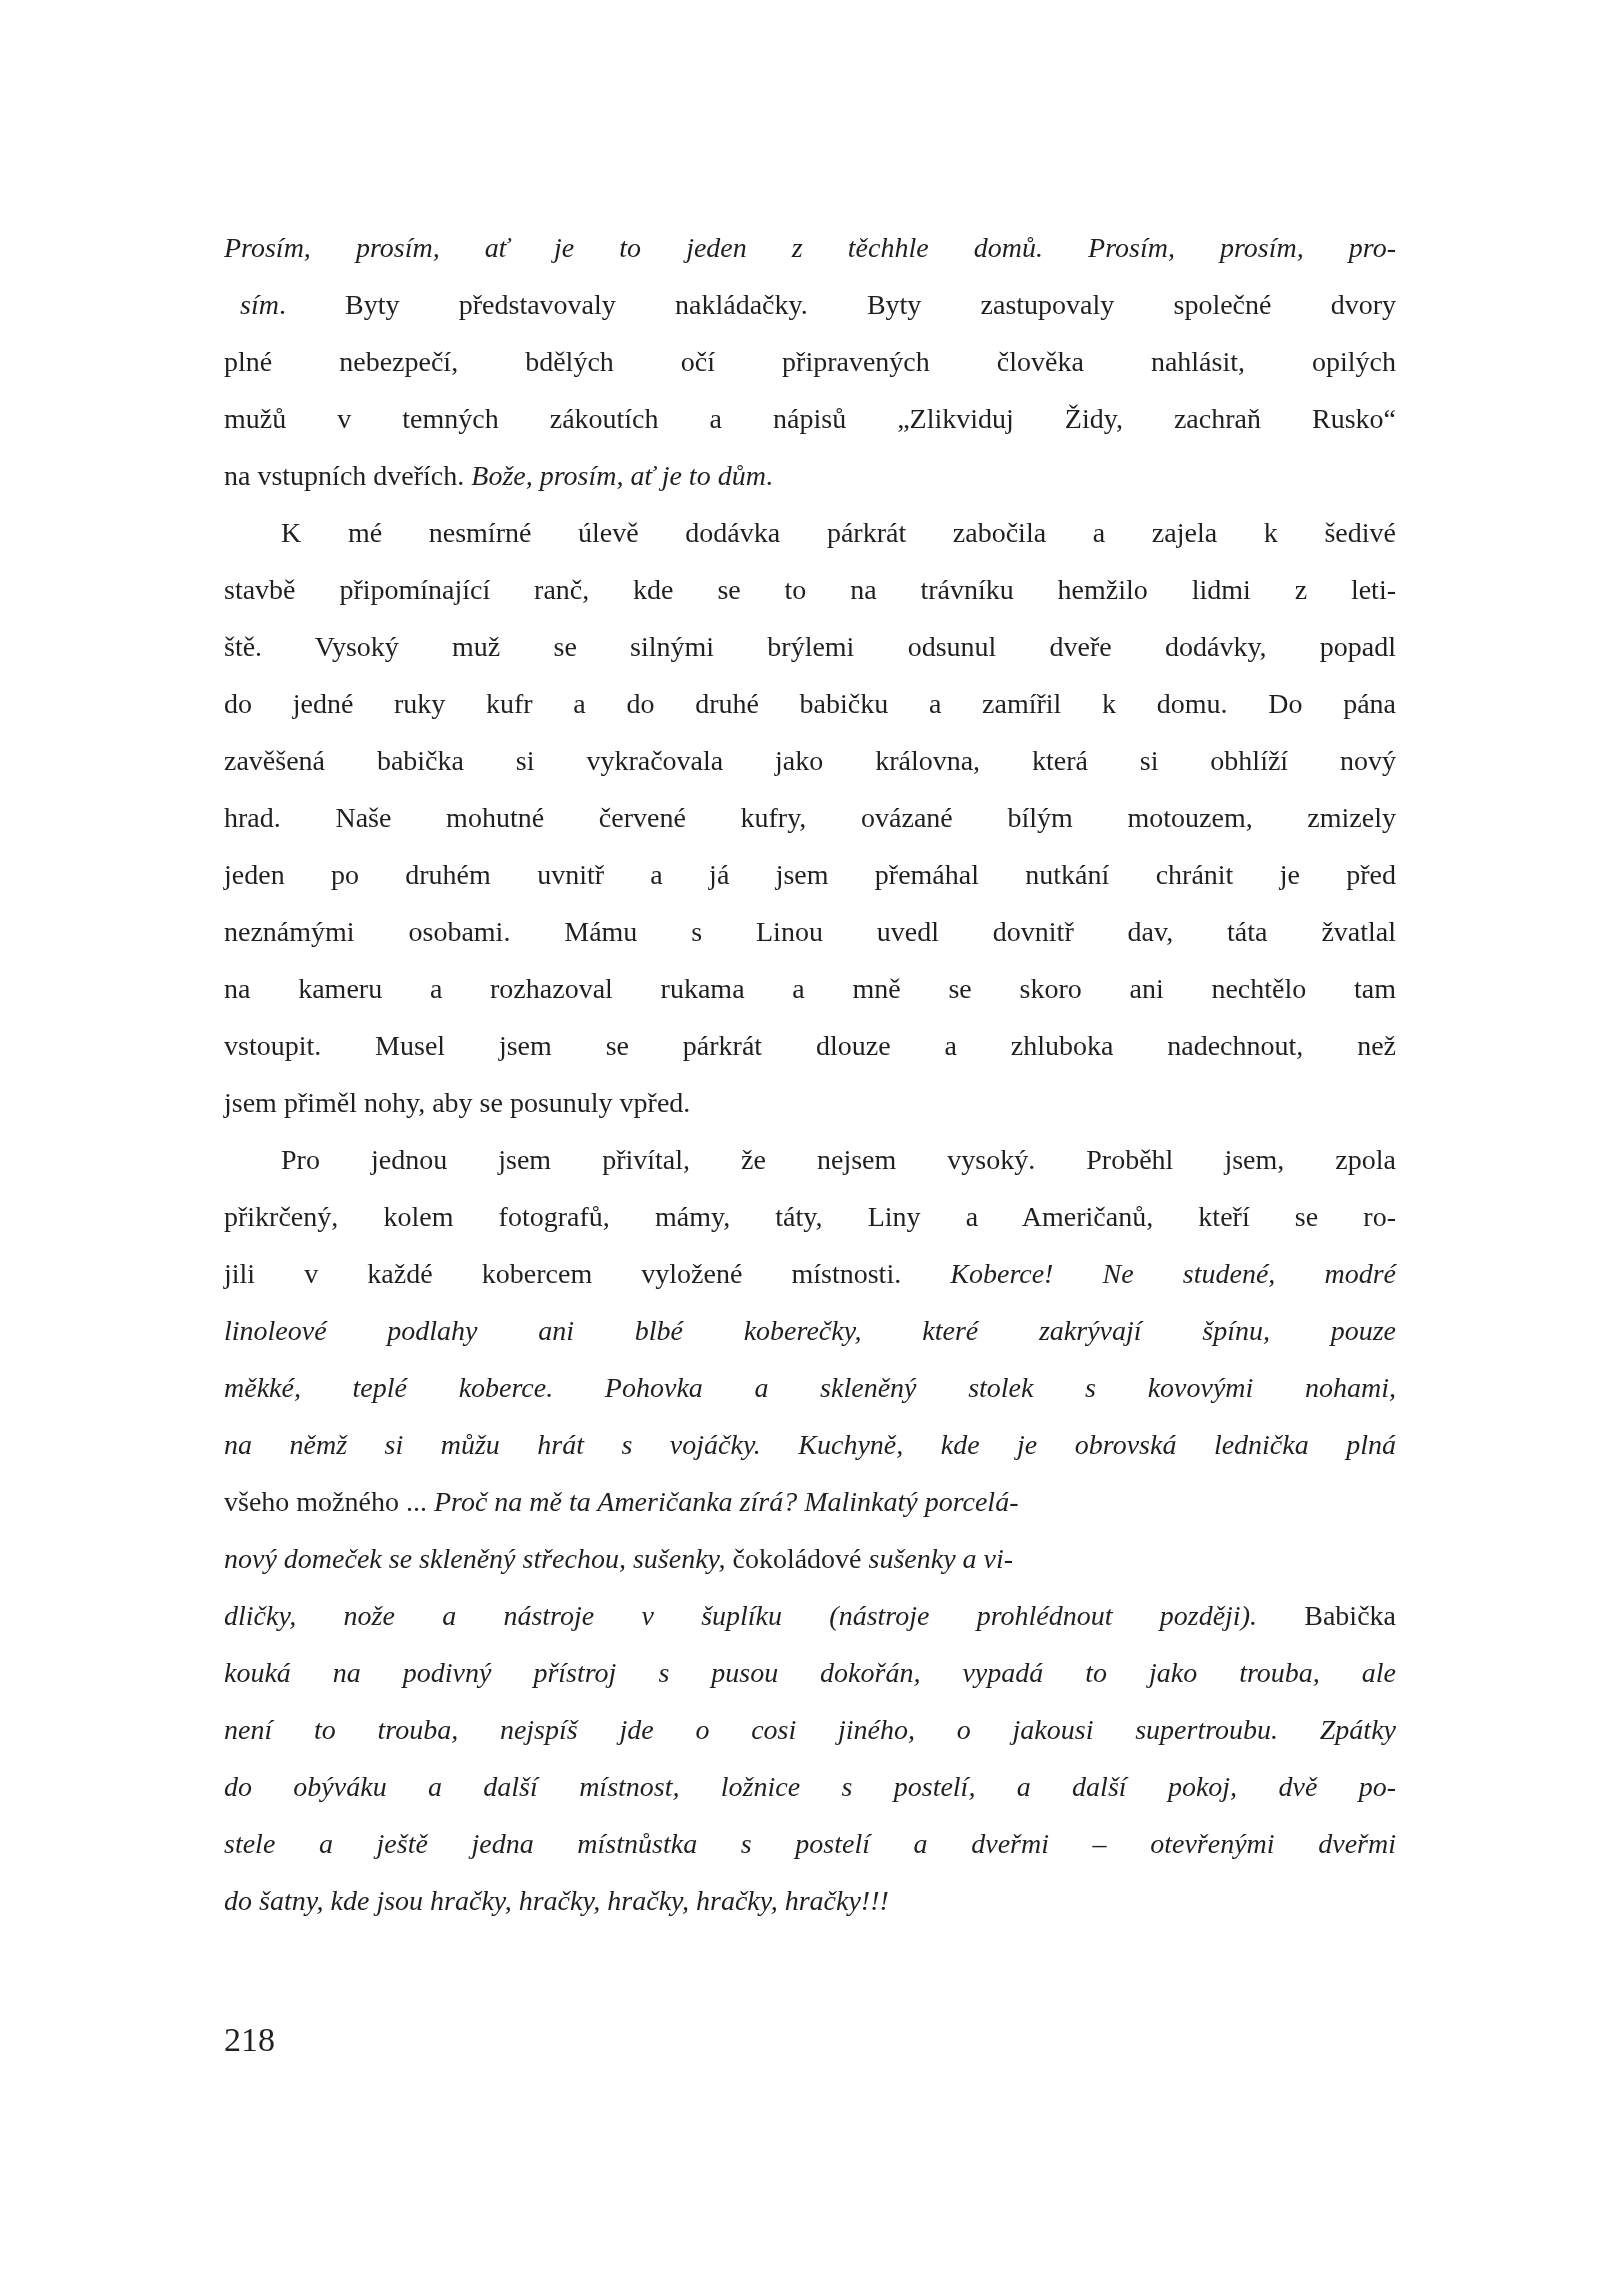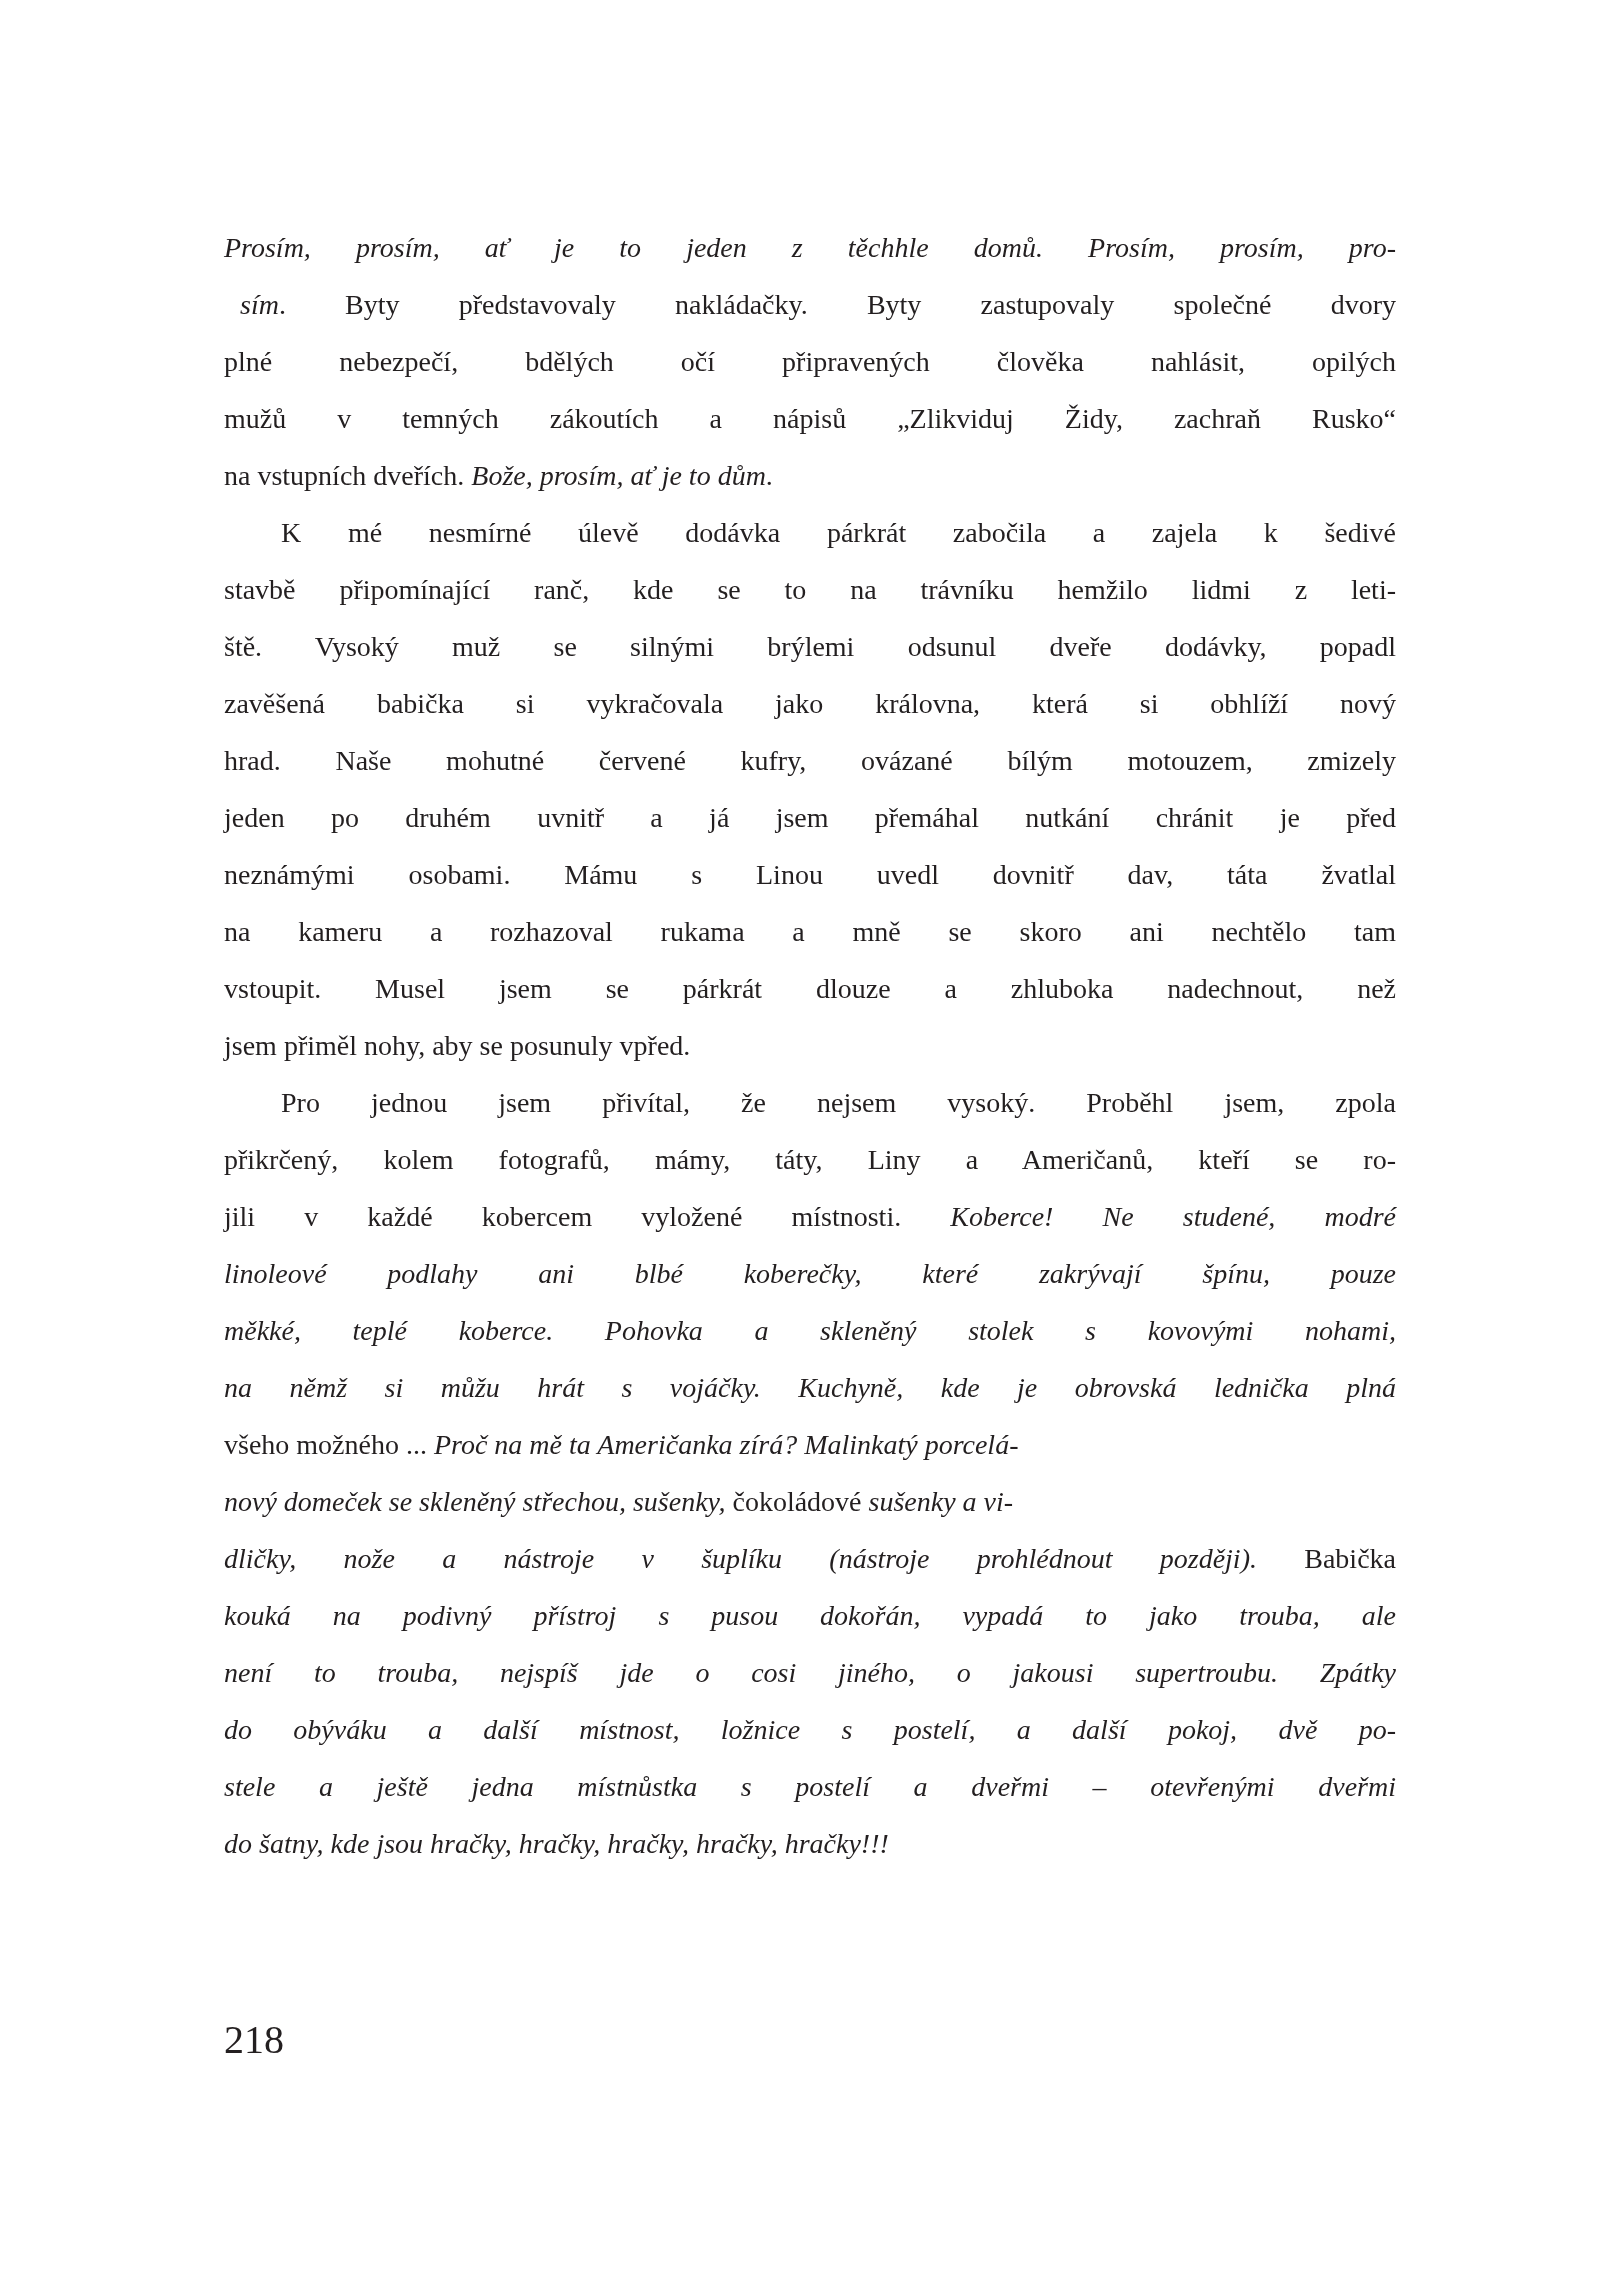--- a/index.html
+++ b/index.html
@@ -45,41 +45,42 @@
     .line.last {
       text-align-last: left;
     }
     .seg.italic { font-style: italic; }
     .seg.roman { font-style: normal; }
     .page-number {
       position: absolute;
       left: 224px;
       top: 2016px;
       font-family: "Liberation Serif", "DejaVu Serif", serif;
-      font-size: 40px;
+      font-size: 34px;
       line-height: 47px;
       color: #231f20;
     }
   </style>
 </head>
 <body>
 
 <div class="page">
   <div class="text-block" id="text-block">
       <div>
         <span class="line"><span style="white-space: nowrap; word-spacing: 0px;"><span class="seg italic">Prosím, prosím, ať je to jeden z těchhle domů. Prosím, prosím, pro-</span></span></span>
         <span class="line"><span style="white-space: nowrap; word-spacing: 0px; margin-left: 16px;"><span class="seg italic">sím</span><span class="seg roman">. Byty představovaly nakládačky. Byty zastupovaly společné dvory</span></span></span>
         <span class="line"><span style="white-space: nowrap; word-spacing: 0px;"><span class="seg roman">plné nebezpečí, bdělých očí připravených člověka nahlásit, opilých</span></span></span>
         <span class="line"><span style="white-space: nowrap; word-spacing: 0px;"><span class="seg roman">mužů v temných zákoutích a nápisů „Zlikviduj Židy, zachraň Rusko“</span></span></span>
         <span class="line last"><span style="white-space: nowrap;"><span class="seg roman">na vstupních dveřích. </span><span class="seg italic">Bože, prosím, ať je to dům</span><span class="seg roman">.</span></span></span>
       </div>
       <div>
         <span class="line indent"><span style="white-space: nowrap; word-spacing: 0px;"><span class="seg roman">K mé nesmírné úlevě dodávka párkrát zabočila a zajela k šedivé</span></span></span>
         <span class="line"><span style="white-space: nowrap; word-spacing: 0px;"><span class="seg roman">stavbě připomínající ranč, kde se to na trávníku hemžilo lidmi z leti-</span></span></span>
         <span class="line"><span style="white-space: nowrap; word-spacing: 0px;"><span class="seg roman">ště. Vysoký muž se silnými brýlemi odsunul dveře dodávky, popadl</span></span></span>
+        <span class="line"><span style="white-space: nowrap; word-spacing: 0px;"><span class="seg roman">do jedné ruky kufr a do druhé babičku a zamířil k domu. Do pána</span></span></span>
         <span class="line"><span style="white-space: nowrap; word-spacing: 0px;"><span class="seg roman">zavěšená babička si vykračovala jako královna, která si obhlíží nový</span></span></span>
         <span class="line"><span style="white-space: nowrap; word-spacing: 0px;"><span class="seg roman">hrad. Naše mohutné červené kufry, ovázané bílým motouzem, zmizely</span></span></span>
         <span class="line"><span style="white-space: nowrap; word-spacing: 0px;"><span class="seg roman">jeden po druhém uvnitř a já jsem přemáhal nutkání chránit je před</span></span></span>
         <span class="line"><span style="white-space: nowrap; word-spacing: 0px;"><span class="seg roman">neznámými osobami. Mámu s Linou uvedl dovnitř dav, táta žvatlal</span></span></span>
         <span class="line"><span style="white-space: nowrap; word-spacing: 0px;"><span class="seg roman">na kameru a rozhazoval rukama a mně se skoro ani nechtělo tam</span></span></span>
         <span class="line"><span style="white-space: nowrap; word-spacing: 0px;"><span class="seg roman">vstoupit. Musel jsem se párkrát dlouze a zhluboka nadechnout, než</span></span></span>
         <span class="line last"><span style="white-space: nowrap;"><span class="seg roman">jsem přiměl nohy, aby se posunuly vpřed.</span></span></span>
       </div>
       <div>
         <span class="line indent"><span style="white-space: nowrap; word-spacing: 0px;"><span class="seg roman">Pro jednou jsem přivítal, že nejsem vysoký. Proběhl jsem, zpola</span></span></span>

